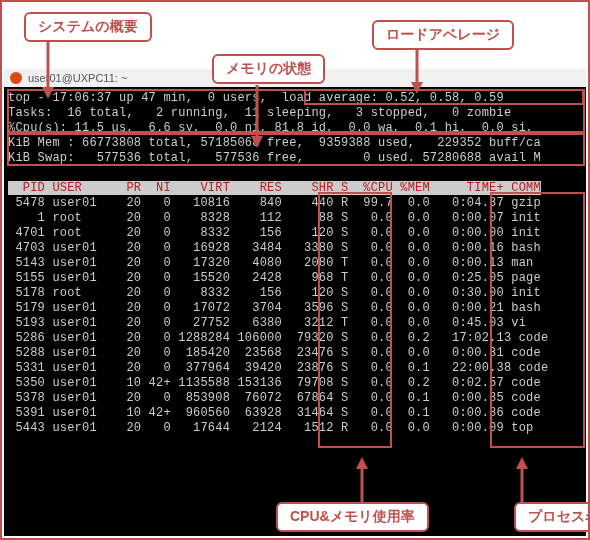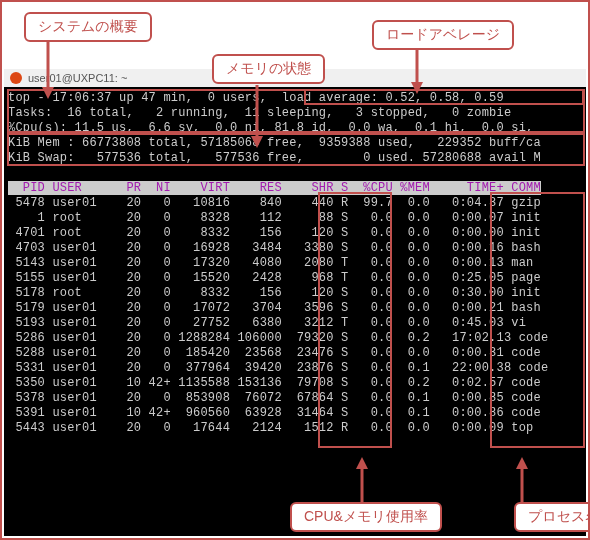--- a/index.html
+++ b/index.html
@@ -15,21 +15,21 @@
     border: 2px solid #c0504d;
   }
   .callout {
     position: absolute;
     background: #fff;
     border: 2px solid #c0504d;
     border-radius: 6px;
     padding: 4px 12px;
     font-family: "Meiryo", "MS Gothic", sans-serif;
     font-size: 14px;
-    font-weight: normal;
+    font-weight: bold;
     color: #c0504d;
     z-index: 20;
     white-space: nowrap;
   }
   .arrow {
     position: absolute;
     z-index: 19;
     pointer-events: none;
   }
   .titlebar {
@@ -60,35 +60,35 @@
     bottom: 2px;
     background: #000;
     color: #ccc;
     font-size: 12px;
     line-height: 15px;
     padding: 4px 0 0 4px;
     white-space: pre;
     overflow: hidden;
     letter-spacing: 0.2px;
   }
-  .hdr { background: #ccc; color: #a21caf; }
+  .hdr { background: #ccc; color: #b91c1c; }
   .hlbox {
     position: absolute;
     border: 2px solid #c0504d;
     z-index: 15;
     pointer-events: none;
   }
 </style>
 </head>
 <body>
 
 <div class="callout" style="top:10px; left:22px;">システムの概要</div>
 <div class="callout" style="top:52px; left:210px;text-align:center;">メモリの状態</div>
 <div class="callout" style="top:18px; left:370px;">ロードアベレージ</div>
-<div class="callout" style="top:500px; left:288px;">CPU&amp;メモリ使用率</div>
+<div class="callout" style="top:500px; left:274px;">CPU&amp;メモリ使用率</div>
 <div class="callout" style="top:500px; left:468px;margin-left:44px;">プロセス名</div>
 
 <svg class="arrow" style="top:32px; left:36px;" width="40" height="70">
   <line x1="10" y1="5" x2="10" y2="55" stroke="#c0504d" stroke-width="3"></line>
   <polygon points="10,65 4,53 16,53" fill="#c0504d"></polygon>
 </svg>
 <svg class="arrow" style="top:78px; left:240px;" width="40" height="72">
   <line x1="15" y1="5" x2="15" y2="58" stroke="#c0504d" stroke-width="3"></line>
   <polygon points="15,68 9,56 21,56" fill="#c0504d"></polygon>
 </svg>

